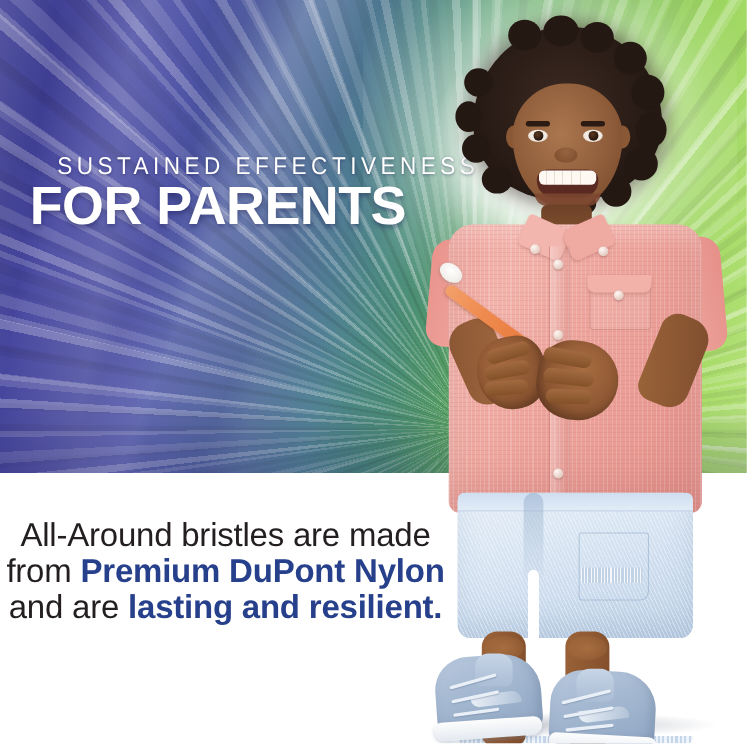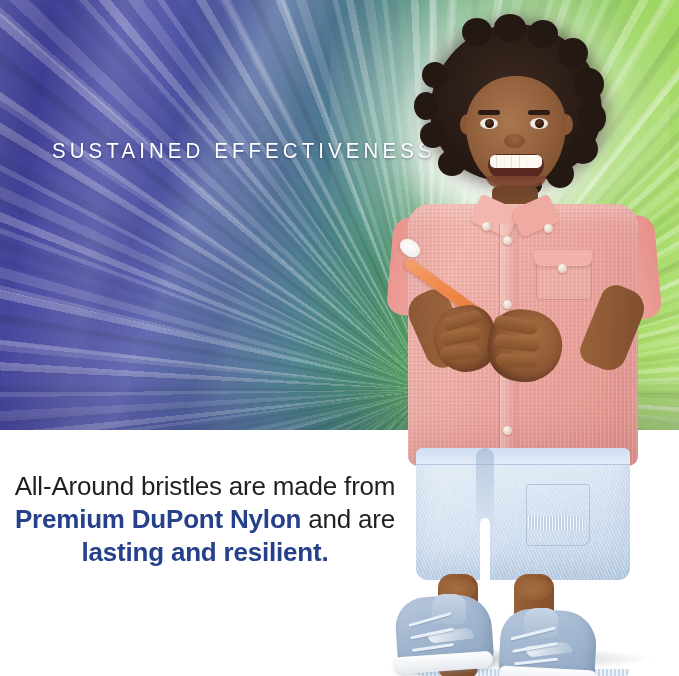--- a/index.html
+++ b/index.html
@@ -88,21 +88,21 @@
       font-weight:400;transform:scaleX(.93);transform-origin:left center;
       text-shadow:0 1px 3px rgba(20,20,70,.45);white-space:nowrap;}
   .headline{position:absolute;left:27px;top:163px;width:420px;
       color:#fff;font-weight:bold;font-size:49px;line-height:49px;
       letter-spacing:-0.5px;
       text-shadow:0 2px 5px rgba(25,25,80,.42);}
   .headline .l2{display:block;margin-top:1px;}
 
   
   .caption{position:absolute;left:0;top:470px;width:410px;
-      text-align:center;font-size:26px;line-height:33px;
+      text-align:center;font-size:30px;line-height:33px;
       color:#231f20;font-weight:400;
       font-family:"Liberation Sans",sans-serif;letter-spacing:-.2px;}
   .caption b{color:#27408b;font-weight:bold;}
 
   
   .child{position:absolute;left:376px;top:18px;width:303px;height:658px;}
 
   
   .hair{position:absolute;left:54px;top:6px;width:172px;height:158px;
      background:radial-gradient(ellipse at 48% 44%,#3b2a22 0%,#2a1c16 52%,#1c120e 100%);
@@ -256,20 +256,21 @@
     <div class="rays"></div>
     <div class="rays2"></div>
     <div class="bands"></div>
     <div class="bandsB"></div>
     <div class="glow"></div>
     <div class="glow2"></div>
     <div class="banner-bottom-shade"></div>
 
     <div class="eyebrow">SUSTAINED EFFECTIVENESS</div>
     <div class="headline">
+      <span class="l2">FOR PARENTS</span>
     </div>
   </div>
 
   <div class="caption">
     <span>All-Around bristles are made from </span><b>Premium DuPont Nylon</b><span> and are </span><b>lasting and resilient.</b>
   </div>
 
   <div class="ground-shadow"></div>
   <div class="child">
 

